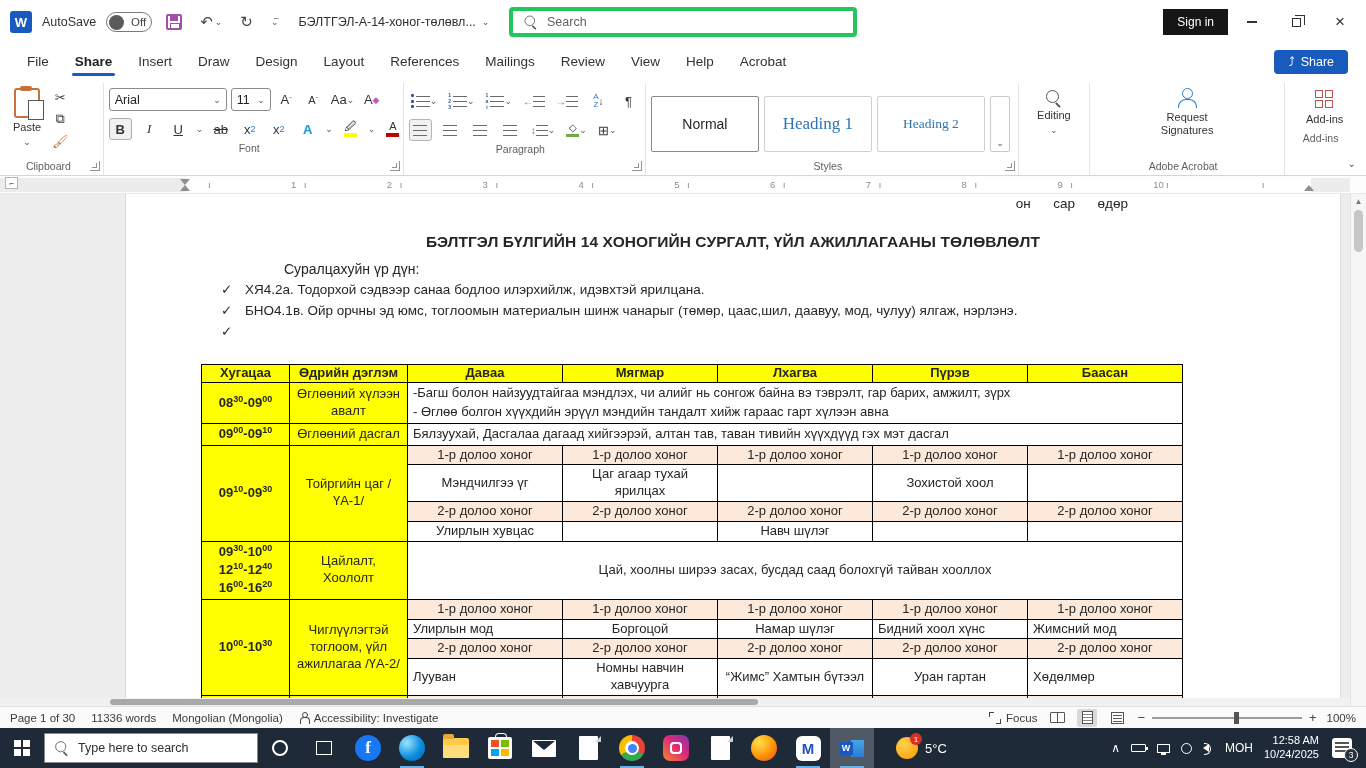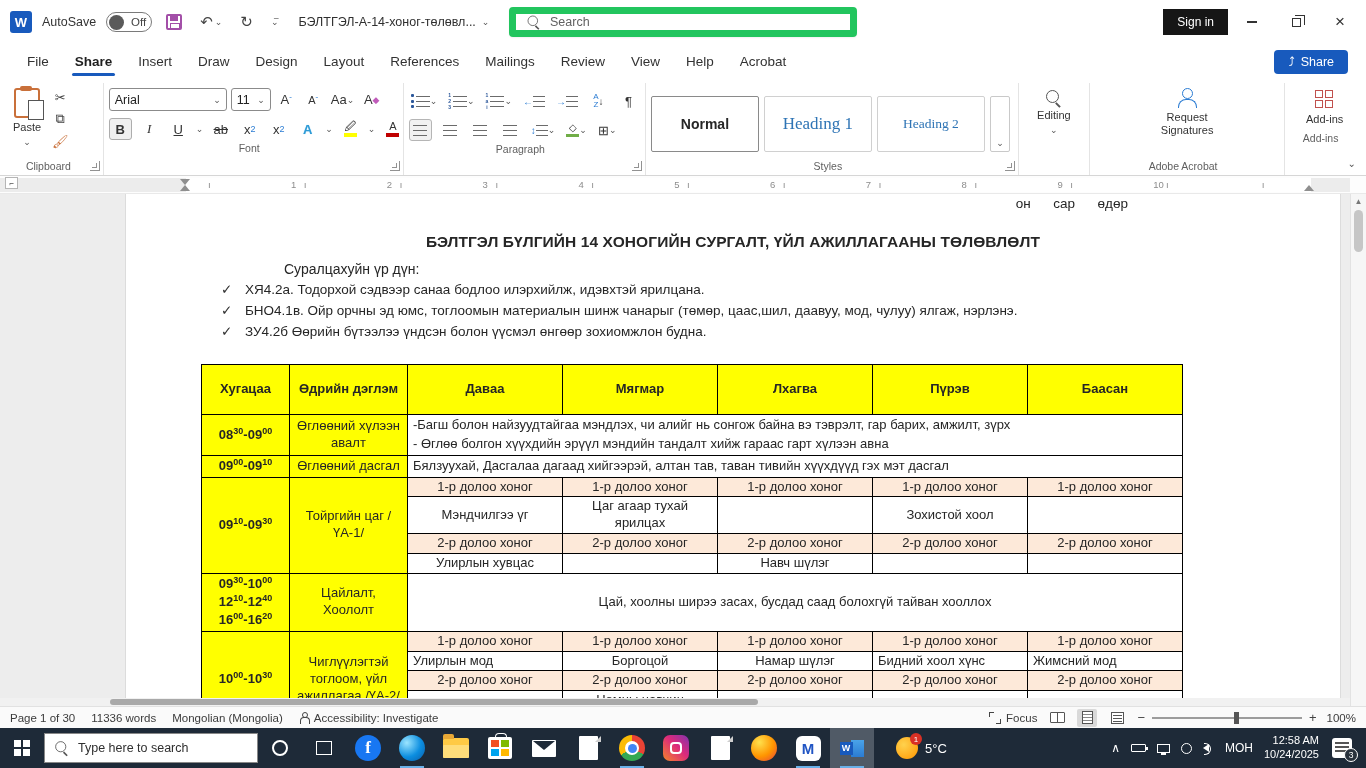--- a/index.html
+++ b/index.html
@@ -14,21 +14,21 @@
   .autosave{font-size:12.5px;color:#333;}
   .toggle{width:46px;height:20px;border:1px solid #7a7a7a;border-radius:11px;display:flex;align-items:center;padding:1px 5px 1px 2px;gap:7px;background:#fff;}
   .knob{width:15px;height:15px;border-radius:50%;background:#5a5a5a;}
   .toggle-label{font-size:11.5px;color:#444;}
   .qbtn{font-size:15px;color:#444;padding:2px 4px;background:none;border:none;display:flex;align-items:center;gap:2px;}
   .chev{font-size:9px;color:#555;}
   .save-ic{width:16px;height:16px;border:2px solid #a34fa8;border-radius:2px;position:relative;}
   .save-ic:before{content:"";position:absolute;left:2px;top:0;width:8px;height:5px;background:#a34fa8;}
   .save-ic:after{content:"";position:absolute;left:2px;bottom:0;width:8px;height:4px;border:1.5px solid #a34fa8;border-bottom:none;}
   .doc-title{font-size:12.5px;color:#2f2f2f;display:flex;align-items:center;gap:6px;margin-left:6px;justify-content:center;}
-  .search-pill{position:absolute;left:50%;top:7px;transform:translateX(-50%);width:348px;height:30px;border:7px solid #22c55e;border-radius:4px;background:#fff;display:flex;align-items:center;gap:8px;padding:0 10px;box-shadow:0 1px 2px rgba(0,0,0,.06);}
+  .search-pill{position:absolute;left:50%;top:7px;transform:translateX(-50%);width:348px;height:30px;border:4px solid #22c55e;border-radius:4px;background:#fff;display:flex;align-items:center;gap:8px;padding:0 10px;box-shadow:0 1px 2px rgba(0,0,0,.06);}
   .search-pill .ph{font-size:12.5px;color:#616161;}
   .tb-right{margin-left:auto;display:flex;align-items:center;gap:4px;}
   .signin{background:#161616;color:#ffffff;font-size:12px;padding:6px 14px;border:none;}
   .winbtn{width:40px;height:32px;display:flex;align-items:center;justify-content:center;color:#333;font-size:14px;background:none;border:none;}
   .minbar{width:10px;height:1.4px;background:#333;display:inline-block;}
   .restore{width:9px;height:9px;border:1.2px solid #333;position:relative;display:inline-block;}
   .restore:before{content:"";position:absolute;left:2px;top:-4px;width:9px;height:9px;border:1.2px solid #333;border-left:none;border-bottom:none;}
 
   
   .ribbon-tabs{height:36px;background:#fff;display:flex;align-items:center;padding-left:14px;flex:0 0 auto;}
@@ -65,21 +65,21 @@
   .aeffect{color:#2e9bd6;font-weight:bold;text-shadow:0 0 1px #9fd3f2;}
   .iconrow{display:flex;align-items:center;gap:3px;margin-top:2px;}
   .lines{width:14px;height:11px;background:repeating-linear-gradient(#6b6b6b 0 1.4px,transparent 1.4px 4.8px);}
   .lines.short{background:repeating-linear-gradient(#6b6b6b 0 1.4px,transparent 1.4px 4.8px);width:12px;}
   .dotlines{display:flex;align-items:center;gap:2px;}
   .dots{display:flex;flex-direction:column;gap:2.4px;}
   .dots i{width:3px;height:3px;background:#2b579a;display:block;border-radius:1px;}
   .numcol{display:flex;flex-direction:column;gap:1px;font-size:5px;color:#2b579a;font-weight:bold;line-height:1;}
   .selbox{border:1px solid #b5b5b5;background:#f1f1f1;border-radius:3px;}
   .stylecard{width:108px;height:56px;border:1px solid #d0d0d0;background:#fff;display:flex;align-items:center;justify-content:center;font-size:14px;margin-right:5px;border-radius:2px;}
-  .stylecard.sel{border:1.6px solid #8a8a8a;box-shadow:inset 0 0 0 1px #fff;font-weight:bold;}
+  .stylecard.sel{border:1.6px solid #8a8a8a;box-shadow:inset 0 0 0 1px #fff;}
   .stylecard.h1{color:#2e74b5;font-size:17px;font-family:"Liberation Serif",serif;}
   .stylecard.h2{color:#2e74b5;font-size:13.5px;font-family:"Liberation Serif",serif;}
   .stylescroll{width:20px;height:56px;border:1px solid #c9c9c9;border-radius:2px;display:flex;align-items:flex-end;justify-content:center;font-size:9px;color:#555;padding-bottom:3px;}
   .mag{width:16px;height:16px;position:relative;}
   .mag:before{content:"";position:absolute;left:0;top:0;width:11px;height:11px;border:1.6px solid #555;border-radius:50%;}
   .mag:after{content:"";position:absolute;right:1px;bottom:0;width:6px;height:1.8px;background:#555;transform:rotate(45deg);}
   .pdfic{width:20px;height:22px;border:2px solid #2b7cd3;border-radius:2px;position:relative;}
   .pdfic:after{content:"↥";position:absolute;right:-4px;bottom:-4px;background:#fff;color:#2b7cd3;font-size:11px;line-height:1;}
   .sigic{width:20px;height:20px;position:relative;}
   .sigic:before{content:"";position:absolute;left:5px;top:0;width:9px;height:9px;border:1.8px solid #2b7cd3;border-radius:50%;}
@@ -110,21 +110,21 @@
   .tablewrap{margin-left:75px;margin-top:22px;}
   table.doctable{border-collapse:collapse;table-layout:fixed;width:981px;font-size:13px;}
   .doctable td{border:1px solid #000;padding:1px 5px;vertical-align:middle;line-height:1.3;}
   .doctable .yellow{background:#ffff00;}
   .doctable .week{background:#fde9d9;text-align:center;}
   .doctable .center{text-align:center;}
   .doctable .left{text-align:left;}
   .doctable .timecell{font-weight:bold;text-align:center;white-space:nowrap;}
   .doctable .timecell sup{font-size:9px;}
   .doctable .regcell{text-align:center;}
-  .doctable .hrow td{font-weight:bold;text-align:center;padding:16px 2px;}
+  .doctable .hrow td{font-weight:bold;text-align:center;padding:0 2px;}
   .doctable .spancell div{padding:1px 0;}
   .c-time{width:88px;}.c-reg{width:118px;}.c-day{width:155px;}
 
   
   .vscroll{position:absolute;right:0;top:0;bottom:0;width:16px;background:#f6f6f6;border-left:1px solid #e2e2e2;}
   .vscroll .arrow{display:block;text-align:center;font-size:8px;color:#777;padding-top:3px;}
   .vthumb{position:absolute;left:3px;right:3px;top:16px;height:42px;background:#c6c6c6;border-radius:5px;}
   .hscroll{position:absolute;left:0;right:16px;bottom:0;height:8px;background:#f1f1f1;}
   .hthumb{position:absolute;left:110px;width:648px;top:1px;bottom:1px;background:#a9a9a9;border-radius:3px;}
 
@@ -491,21 +491,20 @@
           <div class="chk-item">
             <span class="chk-mark">✓</span>
             <span>ХЯ4.2а. Тодорхой сэдвээр санаа бодлоо илэрхийлж, идэвхтэй ярилцана.</span>
           </div>
           <div class="chk-item">
             <span class="chk-mark">✓</span>
             <span>БНО4.1в. Ойр орчны эд юмс, тоглоомын материалын шинж чанарыг (төмөр, цаас,шил, даавуу, мод, чулуу) ялгаж, нэрлэнэ.</span>
           </div>
           <div class="chk-item">
             <span class="chk-mark">✓</span>
-            <span>ЗУ4.2б Өөрийн бүтээлээ үндсэн болон үүсмэл өнгөөр зохиомжлон будна.</span>
           </div>
         </div>
       <div class="tablewrap">
         <div>
             <table class="doctable">
               <colgroup>
                 <col class="c-time">
                 <col class="c-reg">
                 <col class="c-day">
                 <col class="c-day">

